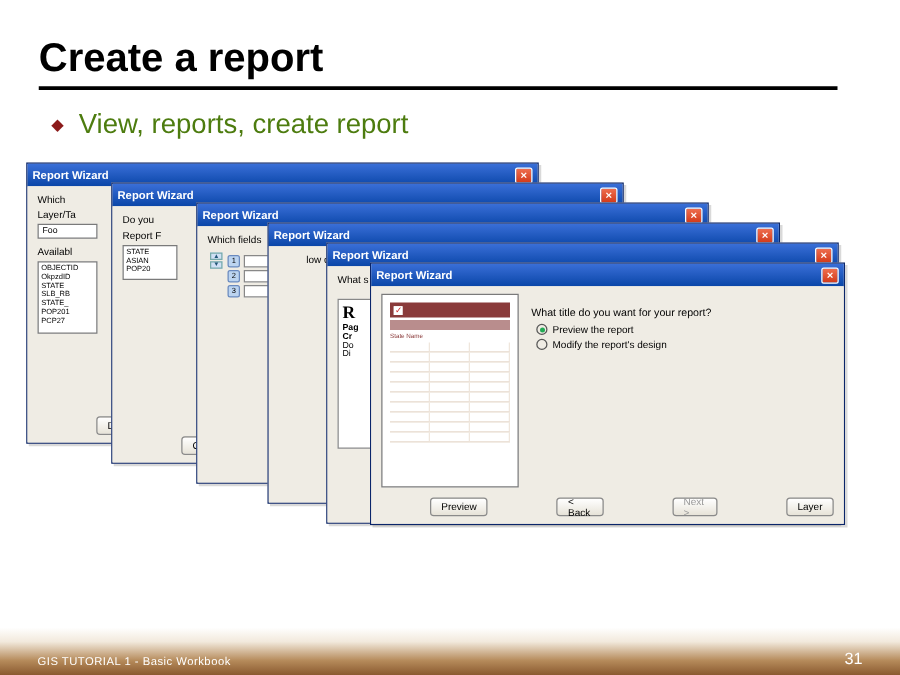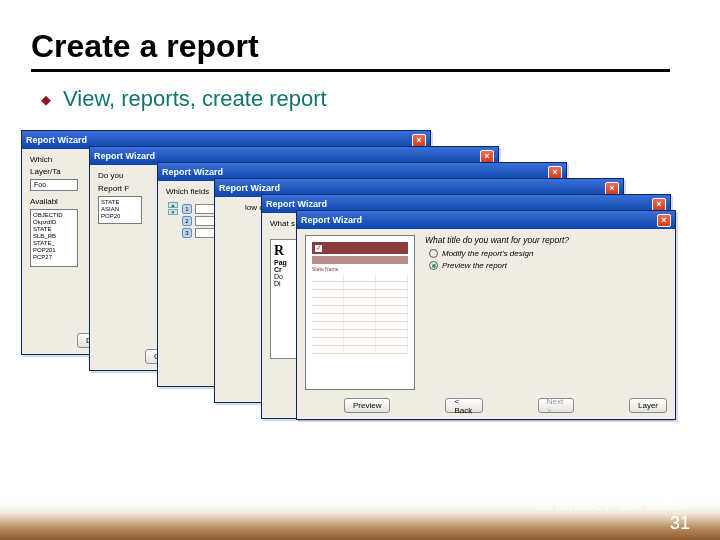--- a/index.html
+++ b/index.html
@@ -32,21 +32,21 @@
     gap: 12px;
     margin-left: 10px;
     margin-bottom: 18px;
   }
   .bullet {
     color: #8b1a1a;
     font-size: 13px;
   }
   .bullet-text {
     font-size: 22px;
-    color: #0f766e;
+    color: #4d7c0f;
   }
   .stage {
     position: relative;
     height: 300px;
     margin-left: -10px;
   }
   .win {
     position: absolute;
     background: #efece4;
     border: 1px solid #0a256a;
@@ -142,21 +142,21 @@
   .pv-check { width:7px;height:7px;border:1px solid #fff; background:#fff; position:relative;}
   .pv-check::after{content:"✓";color:#c22;font-size:7px;position:absolute;top:-2px;left:0;}
   .pv-row {
     height:8px;
     border-bottom:1px solid #e6d9cc;
     display:flex;
   }
   .pv-row span{ flex:1; border-right:1px solid #efe6dc;}
   .right-pane {
     position:absolute;
-    left:128px; top:6px; right:8px;font-style:italic;
+    left:128px; top:16px; right:8px;
   }
   .q { font-size:8.5px; margin-bottom:4px;}
   .titleinput {
     width: 180px;
     height:14px;
     background:#fff;
     border:1px solid #7a7a7a;
     font-size:8px;
     padding:1px 4px;
     margin-bottom:10px;
@@ -179,24 +179,23 @@
     position:absolute;
     left:0; right:0; bottom:0;
     height:38px;
     background:linear-gradient(#fff,#f2e9dc 30%,#b58a5a 70%,#8a5a30);
     display:flex;
     align-items:flex-end;
     justify-content:space-between;
     padding:0 30px 6px 30px;
     font-size:9px;
     color:#fff;
-    flex-direction:column;
   }
   .footer-left{letter-spacing:0.4px;}
-  .footer-right{font-size:18px;}
+  .footer-right{font-size:13px;}
 </style>
 </head>
 <body>
 
 <div class="slide">
   <h1 class="title">Create a report</h1>
   <div class="rule"></div>
 
   <div class="bullet-row">
     <span class="bullet">◆</span>
@@ -361,26 +360,26 @@
             </div>
           <div class="pv-row">
               <span></span>
               <span></span>
               <span></span>
             </div>
         </div>
         <div class="right-pane">
           <div class="q">What title do you want for your report?</div>
           <div class="radio-row">
+            <span class="radio sel"></span>
+            <span>Preview the report</span>
+          </div>
+          <div class="radio-row">
             <span class="radio"></span>
             <span>Modify the report's design</span>
-          </div>
-          <div class="radio-row">
-            <span class="radio sel"></span>
-            <span>Preview the report</span>
           </div>
         </div>
         <div class="btnrow-final">
           <div class="btn">Preview</div>
           <div class="btn">&lt; Back</div>
           <div class="btn" style="color:#999">Next &gt;</div>
           <div class="btn">Layer</div>
         </div>
       </div>
     </div>

